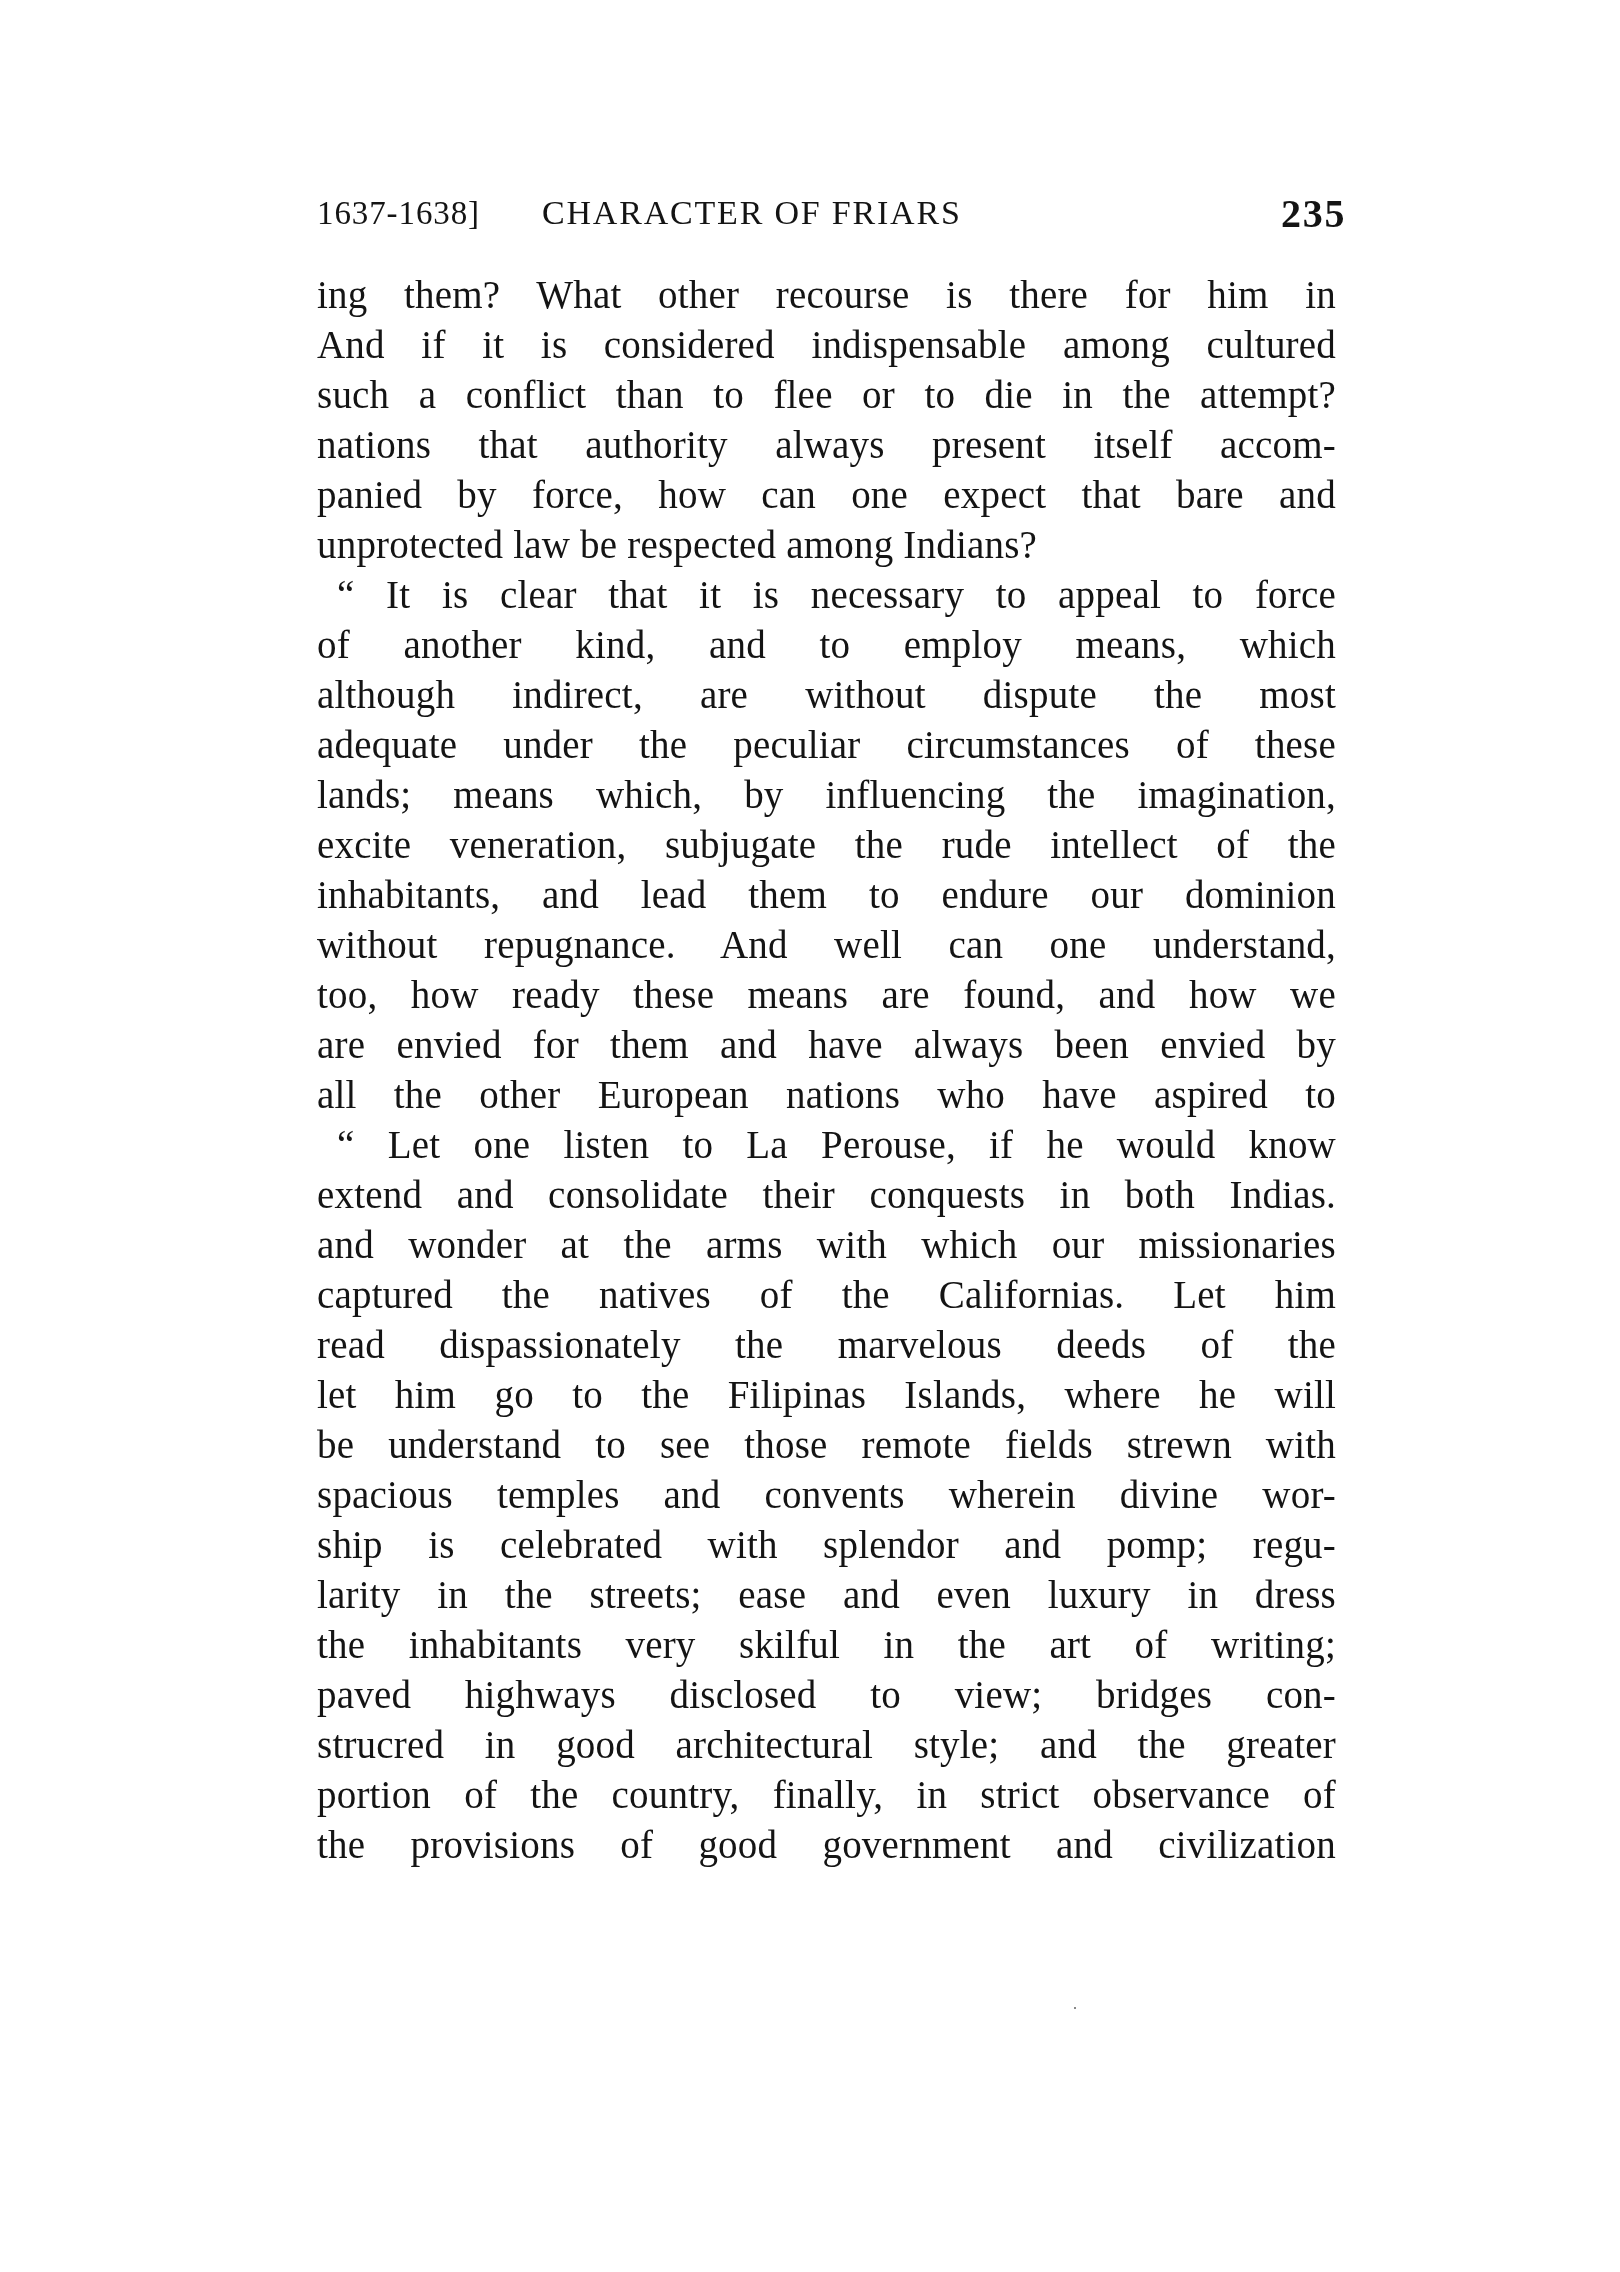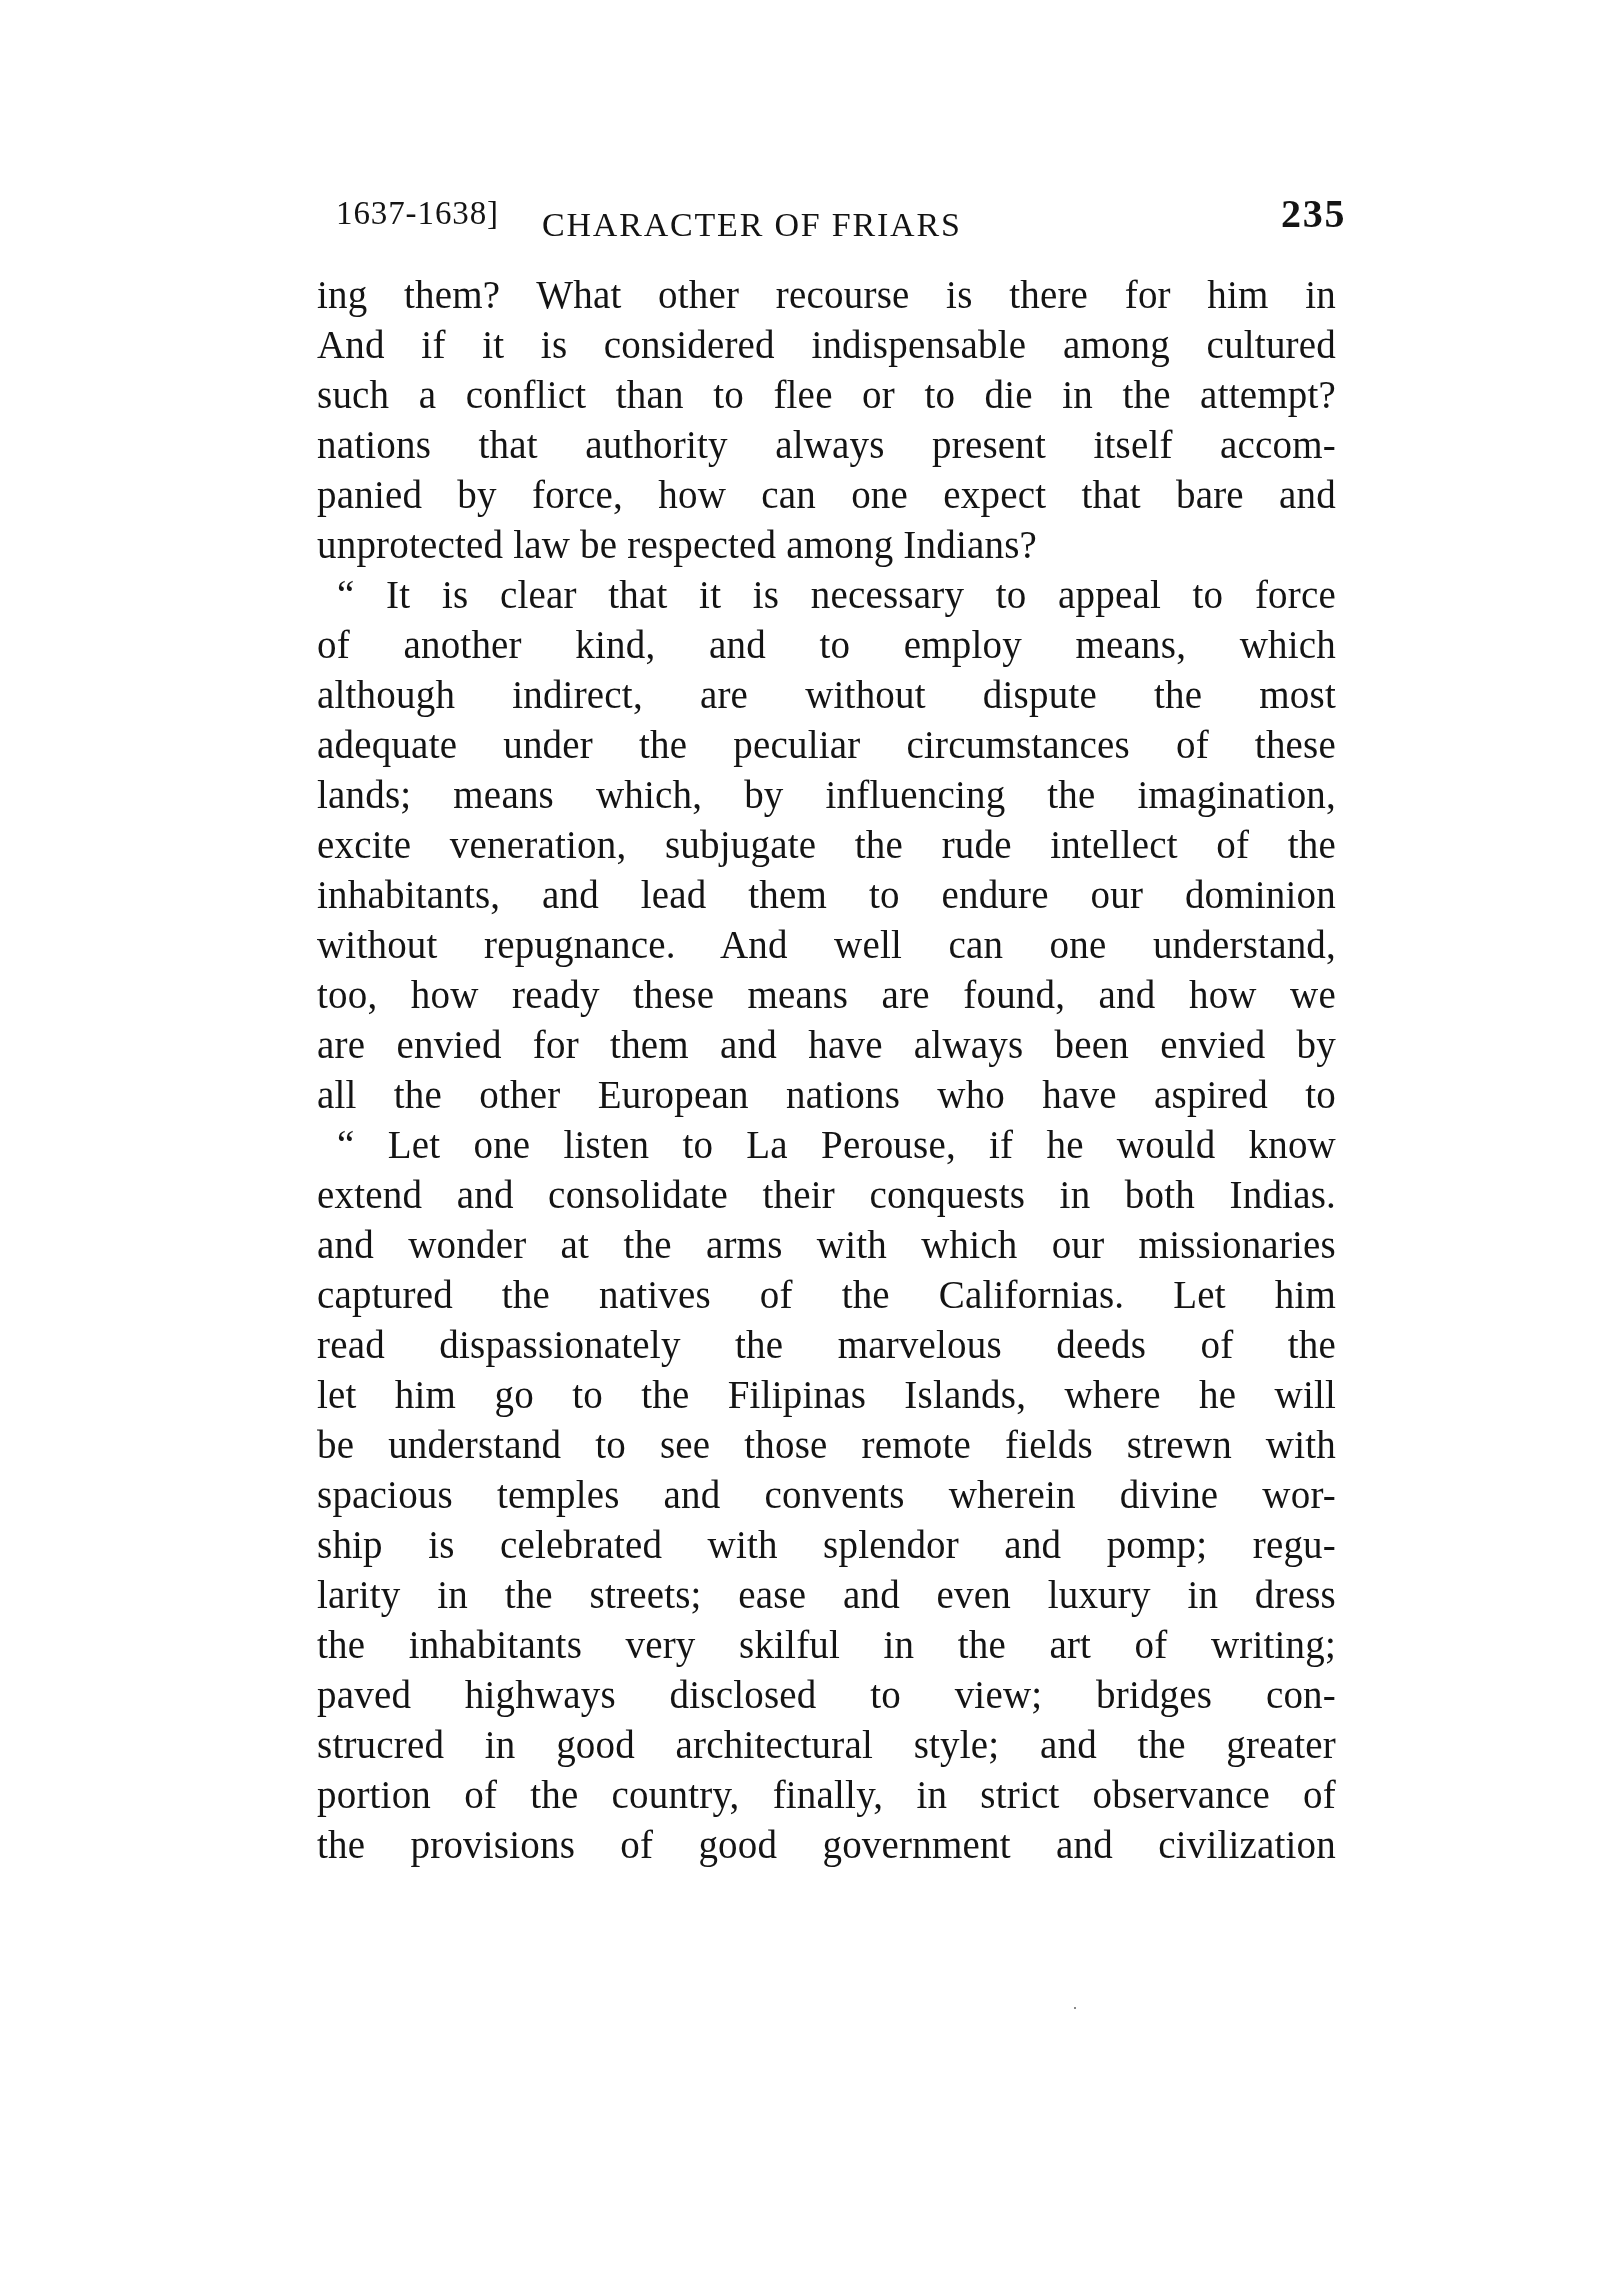--- a/index.html
+++ b/index.html
@@ -21,29 +21,27 @@
       left: 317px;
       width: 1024px;
       height: 55px;
     }
     .running-date {
       position: absolute;
       left: 0;
       top: 7.3px;
       font-size: 33px;
       letter-spacing: 0.9px;
-      margin-left: 19px;
     }
     .running-title {
       position: absolute;
       left: 225px;
       top: 5.5px;
       font-size: 34px;
       letter-spacing: 1.8px;
-      margin-top: 12px;
     }
     .page-number {
       position: absolute;
       left: 964px;
       top: 1.8px;
       font-size: 40px;
       letter-spacing: 1.8px;
       font-weight: bold;
     }
     .body-text {

